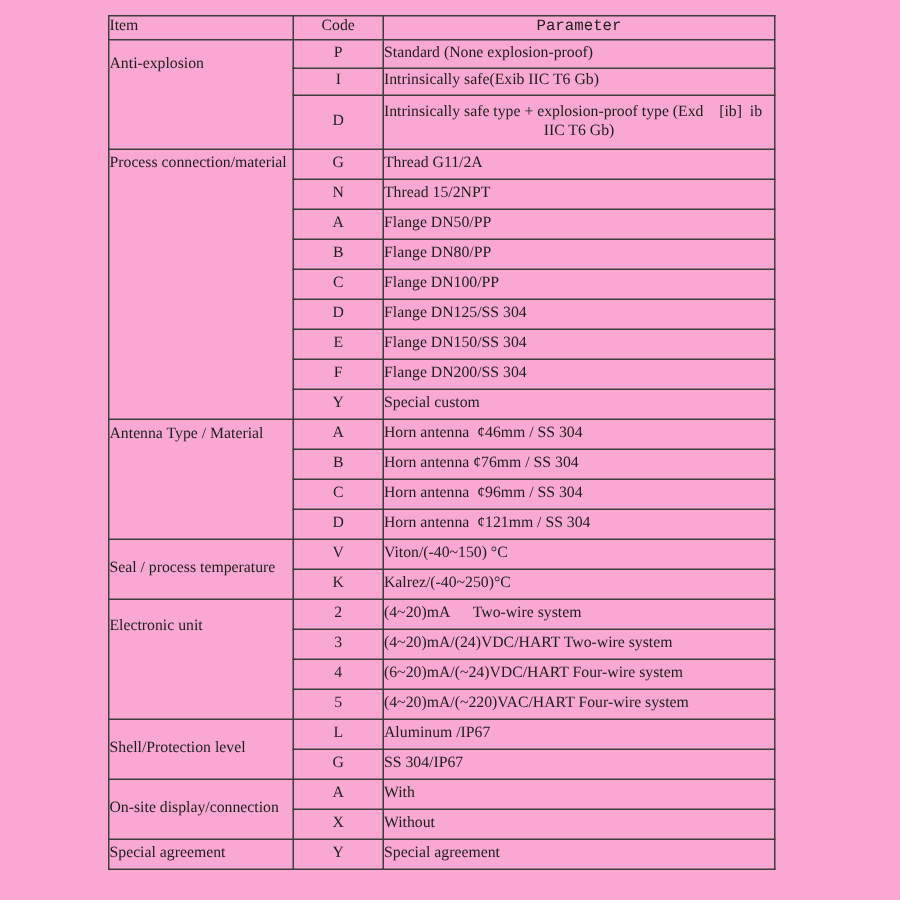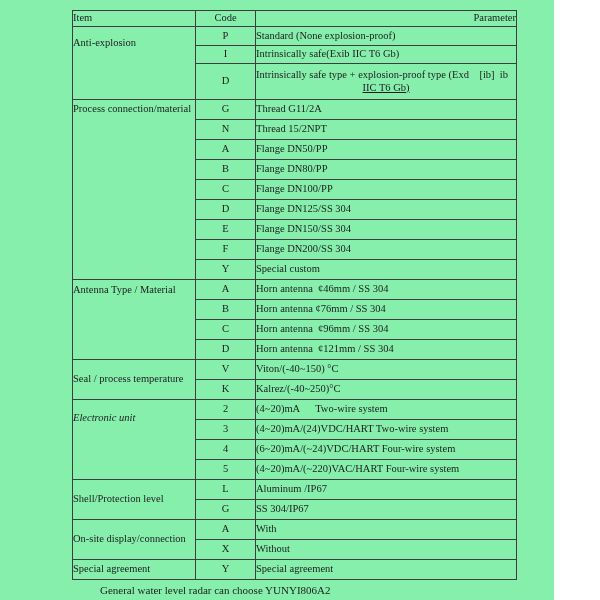--- a/index.html
+++ b/index.html
@@ -1,42 +1,42 @@
 <!DOCTYPE html>
 <html><head>
 <meta charset="utf-8">
 <style>
   html,body{margin:0;padding:0;background:#fff;}
   .page{
-    position:relative;width:554px;height:600px;background:#86efac;
+    position:relative;width:600px;height:600px;background:#f9a8d4;
     font-family:"Liberation Serif","DejaVu Serif",serif;color:#1d1d1d;
     overflow:hidden;
   }
   table.spec{
     position:absolute;left:72px;top:10px;width:444px;
     border-collapse:collapse;table-layout:fixed;
     font-size:10.5px;line-height:12.5px;color:#1d1d1d;
   }
   table.spec th, table.spec td{
     border:1px solid #3d3d3d;
     font-weight:normal;
     padding:0;
     overflow:hidden;
   }
   thead tr{height:16px;}
   th.item-h{text-align:left;padding-left:4px;}
   th.code-h{text-align:center;}
-  th.param-h{text-align:right;padding-left:10px;}
+  th.param-h{text-align:center;padding-left:10px;font-family:Liberation Mono, monospace;}
   td.item{padding-left:4px;padding-right:2px;vertical-align:middle;}
   td.code{text-align:center;vertical-align:middle;}
   td.param{
     padding-left:7px;padding-right:3px;vertical-align:middle;
     white-space:pre-wrap;
   }
-  td.param .center-line{text-align:center;white-space:normal;text-decoration:underline;}
+  td.param .center-line{text-align:center;white-space:normal;}
   .footer-note{
     position:absolute;left:100px;top:584px;
     font-size:11px;color:#1d1d1d;
   }
 </style>
 </head>
 <body>
 
 <div class="page">
 
@@ -124,21 +124,21 @@
         <tr style="height: 20px;">
           <td class="item" rowspan="2">Seal / process temperature</td>
           <td class="code">V</td>
           <td class="param">Viton/(-40~150) °C</td>
         </tr>
         <tr style="height: 20px;">
           <td class="code">K</td>
           <td class="param">Kalrez/(-40~250)°C</td>
         </tr>
         <tr style="height: 20px;">
-          <td class="item" rowspan="4" style="vertical-align: top; padding-top: 12px; font-style: italic;">Electronic unit</td>
+          <td class="item" rowspan="4" style="vertical-align: top; padding-top: 12px;">Electronic unit</td>
           <td class="code">2</td>
           <td class="param">(4~20)mA      Two-wire system</td>
         </tr>
         <tr style="height: 20px;">
           <td class="code">3</td>
           <td class="param">(4~20)mA/(24)VDC/HART Two-wire system</td>
         </tr>
         <tr style="height: 20px;">
           <td class="code">4</td>
           <td class="param">(6~20)mA/(~24)VDC/HART Four-wire system</td>
@@ -166,15 +166,14 @@
           <td class="param">Without</td>
         </tr>
         <tr style="height: 20px;">
           <td class="item" rowspan="1">Special agreement</td>
           <td class="code">Y</td>
           <td class="param">Special agreement</td>
         </tr>
       </tbody>
   </table>
 
-  <div class="footer-note">General water level radar can choose YUNYI806A2</div>
 
 </div>
 
 </body></html>

